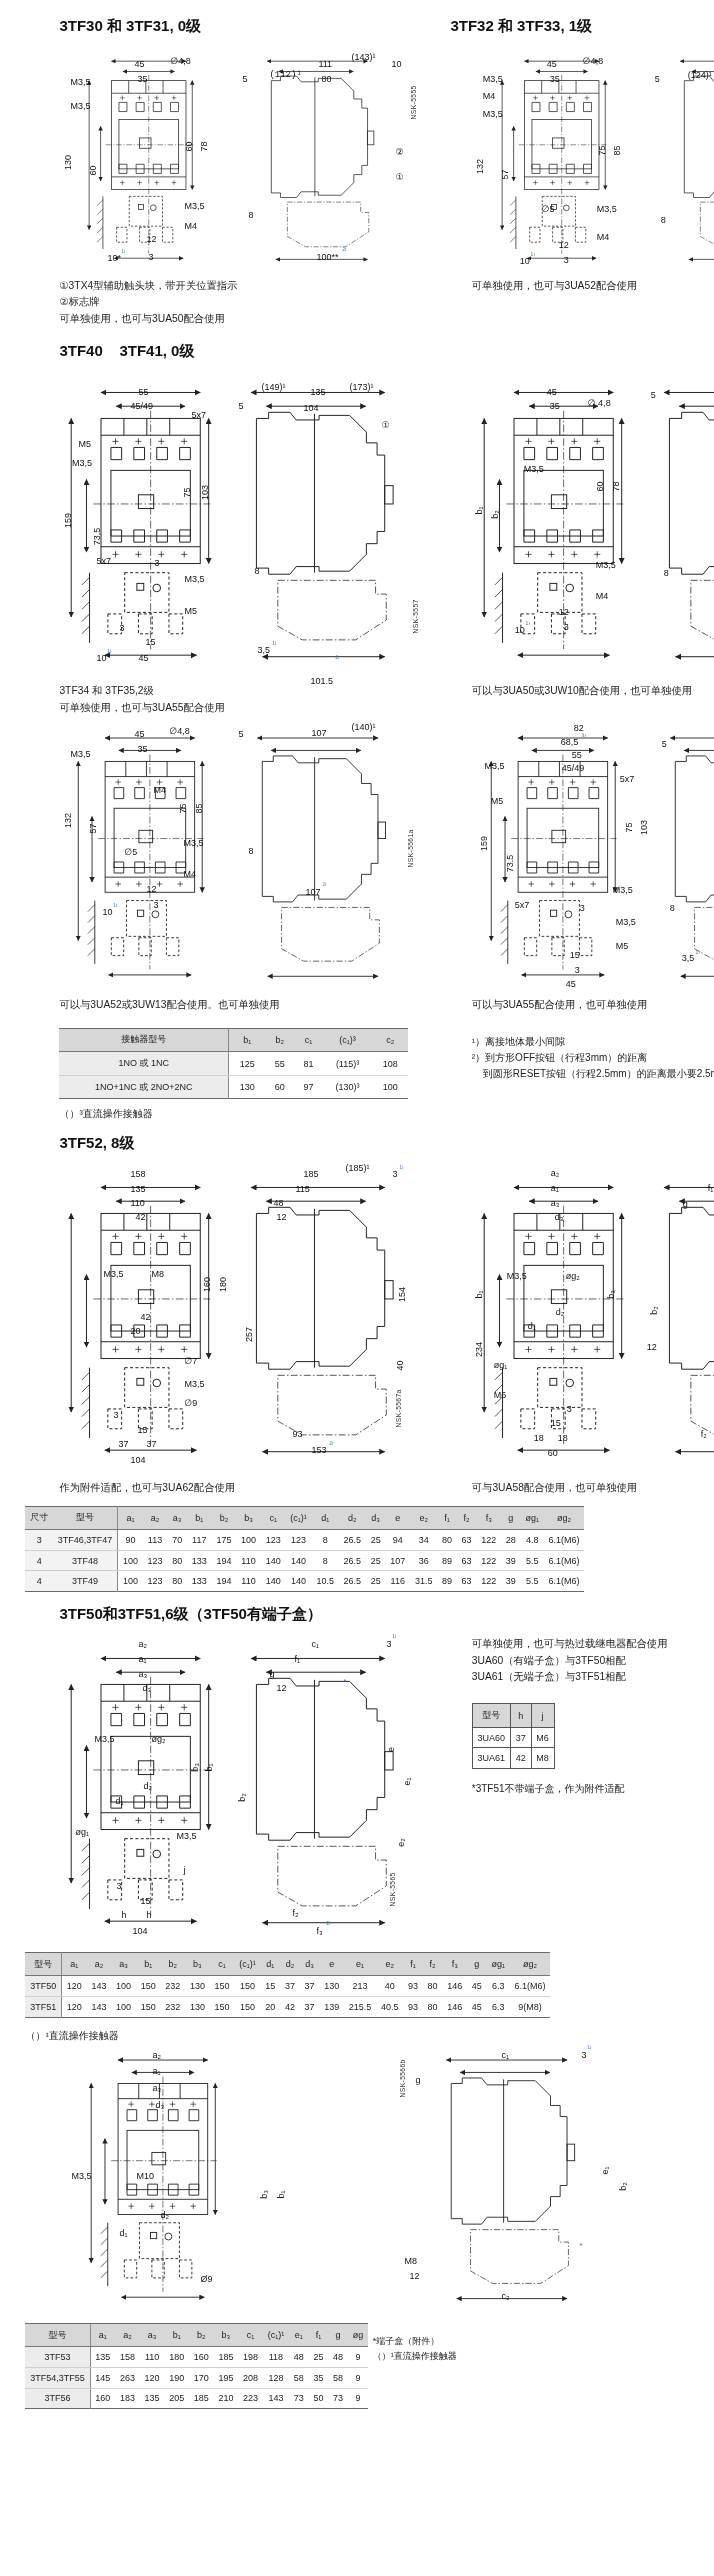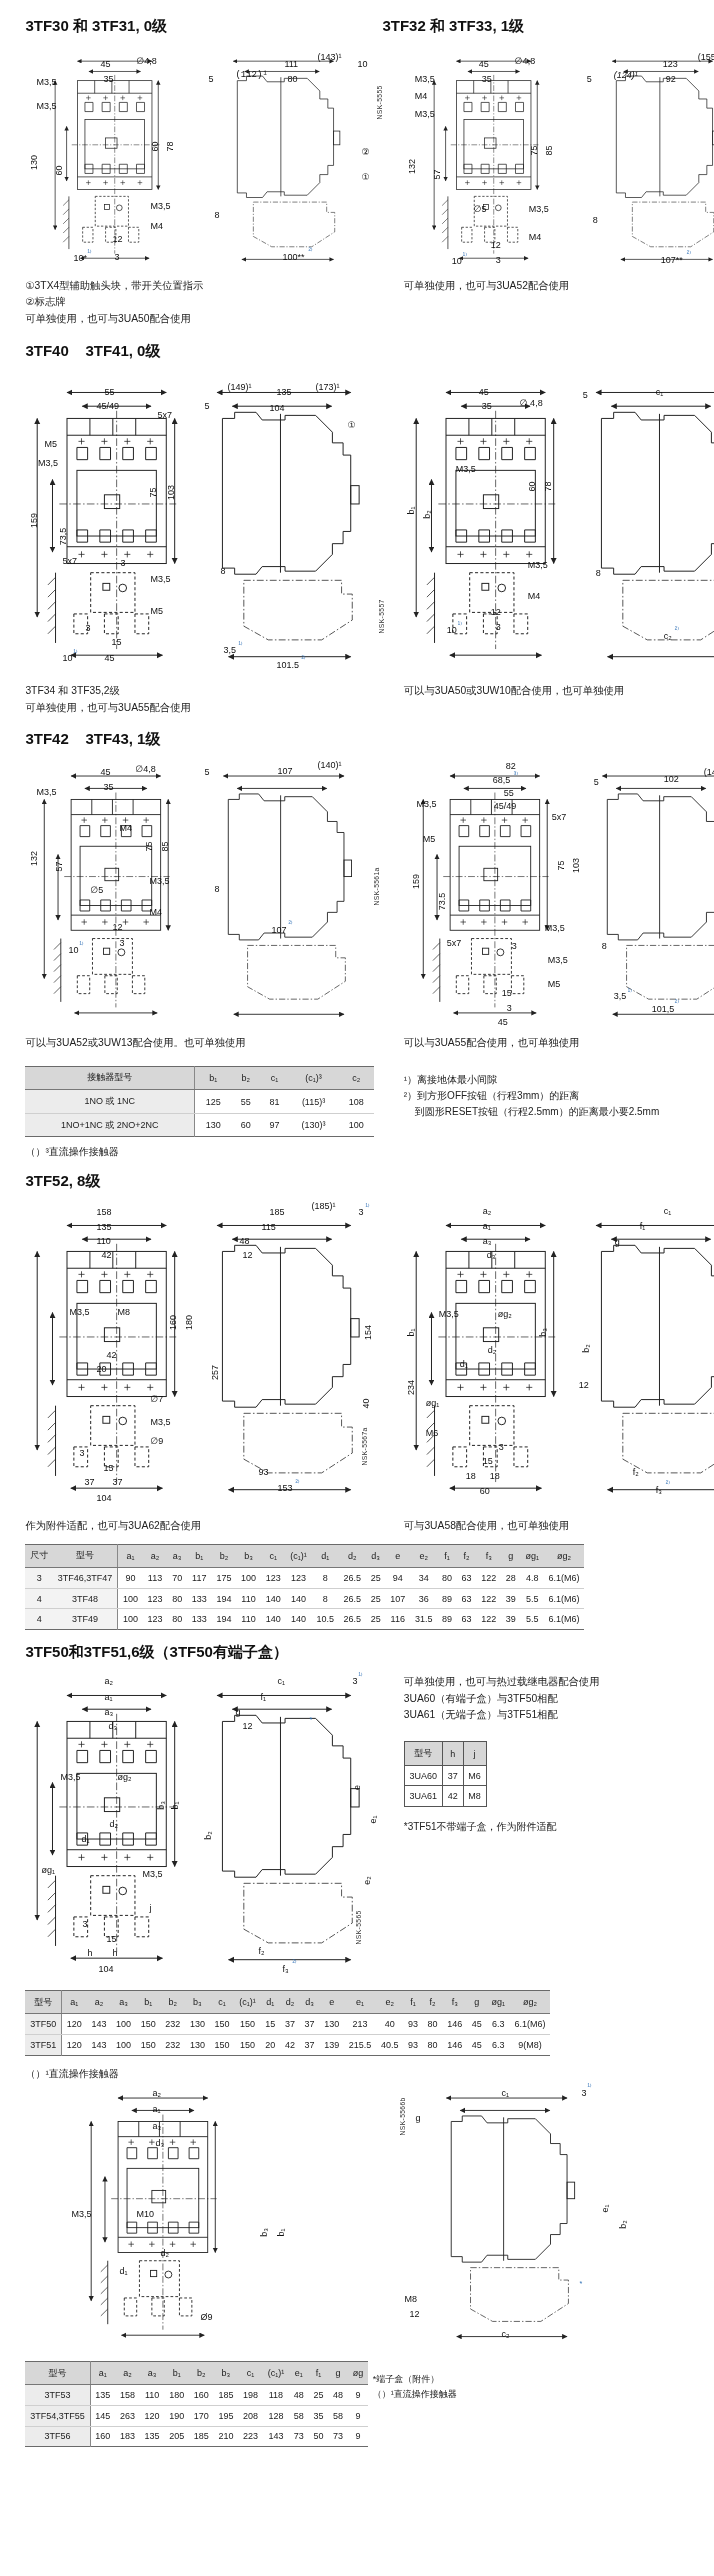--- a/index.html
+++ b/index.html
@@ -1,19 +1,19 @@
 <!DOCTYPE html>
 <html style="font-size:12.7px"><head>
 <meta charset="utf-8">
 <style>
   html,body{margin:0;padding:0;background:#fff;}
   body{font-family:"Liberation Sans","DejaVu Sans",sans-serif;color:#1a1a1a;}
   .page{width:714px;margin:0 auto;position:relative;padding:4.8px 0 19px;box-sizing:border-box;background:#fff;}
   .cols{display:flex;width:714px;}
-  .col{flex:0 0 357px;box-sizing:border-box;padding-left:25.4px;position:relative;}
+  .col{flex:0 0 357px;box-sizing:border-box;padding-left:25.4px;position:relative;margin-left:34px;}
   .full{padding-left:25.4px;position:relative;}
   h2.title{font-size:15px;font-weight:bold;margin:12.7px 0 6.3px;white-space:pre-wrap;color:#111;}
   .diagram{position:relative;width:353px;}
   .diagram svg{position:absolute;}
   .fv{left:0;top:9.5px;width:168px;height:calc(100% - 14.3px);}
   .sv{left:173px;top:9.5px;width:168px;height:calc(100% - 14.3px);}
   .dim{position:absolute;font-size:9px;line-height:1;color:#111;white-space:pre;}
   .dim.v{transform:rotate(-90deg);transform-origin:center;}
   .dim.fn{color:#2e6fb5;font-size:7.1px;}
   .dim.nsk{font-size:6.7px;color:#333;transform:rotate(-90deg);transform-origin:center;letter-spacing:0.4px;}
@@ -159,21 +159,21 @@
           <span class="dim v" style="left: 1.6px; top: 119px;">132</span>
           <span class="dim v" style="left: 28.6px; top: 127px;">57</span>
           <span class="dim" style="left: 70px; top: 162px;">∅5</span>
           <span class="dim" style="left: 125px; top: 162px;">M3,5</span>
           <span class="dim" style="left: 125px; top: 190px;">M4</span>
           <span class="dim" style="left: 87px; top: 198px;">12</span>
           <span class="dim" style="left: 92px; top: 213px;">3</span>
           <span class="dim" style="left: 48px; top: 214px;">10</span>
           <span class="dim fn" style="left: 59px; top: 210px;">¹⁾</span>
           <span class="dim" style="left: 183px; top: 32px;">5</span>
-          <span class="dim" style="left: 210px; top: 28.6px; font-style: italic;">(124)¹</span>
+          <span class="dim" style="left: 216px; top: 28.6px;">(124)¹</span>
           <span class="dim" style="left: 259px; top: 17.5px;">123</span>
           <span class="dim" style="left: 294px; top: 10.3px;">(155)¹</span>
           <span class="dim" style="left: 262px; top: 32px;">92</span>
           <span class="dim" style="left: 189px; top: 173px;">8</span>
           <span class="dim" style="left: 257px; top: 213px;">107**</span>
           <span class="dim fn" style="left: 283px; top: 208px;">²⁾</span>
         </div>
       <div class="note">
         <div>可单独使用，也可与3UA52配合使用</div>
       </div>
@@ -214,21 +214,21 @@
           <span class="dim fn" style="left: 48px; top: 283px;">¹⁾</span>
           <span class="dim" style="left: 202px; top: 16px;">(149)¹</span>
           <span class="dim" style="left: 251px; top: 20.6px;">135</span>
           <span class="dim" style="left: 290px; top: 16px;">(173)¹</span>
           <span class="dim" style="left: 179px; top: 35px;">5</span>
           <span class="dim" style="left: 244px; top: 37px;">104</span>
           <span class="dim" style="left: 322px; top: 54px;">①</span>
           <span class="dim" style="left: 195px; top: 200px;">8</span>
           <span class="dim" style="left: 198px; top: 279px;">3,5</span>
           <span class="dim fn" style="left: 213px; top: 275px;">¹⁾</span>
-          <span class="dim" style="left: 251px; top: 294px;">101.5</span>
+          <span class="dim" style="left: 251px; top: 310px;">101.5</span>
           <span class="dim fn" style="left: 276px; top: 289px;">²⁾</span>
           <span class="dim nsk" style="left: 340px; top: 246px;">NSK-5557</span>
         </div>
       <div class="note">
         <div>3TF34 和 3TF35,2级</div>
         <div>可单独使用，也可与3UA55配合使用</div>
       </div>
     </div>
     <div class="col">
       <div class="diagram" style="height:313px">
@@ -258,23 +258,20 @@
           <span class="dim" style="left: 260px; top: 265px;">c₂</span>
           <span class="dim fn" style="left: 271px; top: 260px;">²⁾</span>
         </div>
       <div class="note">
         <div>可以与3UA50或3UW10配合使用，也可单独使用</div>
       </div>
     </div>
   </div>
 
   <div class="cols">
-    <div class="col">
-        <h2 class="title">3TF42    3TF43, 1级</h2>
-      </div>
   </div>
   <div class="cols">
     <div class="col">
       <div class="diagram" style="height:276px">
         <svg class="fv" viewBox="0 0 220 380">
             <use href="#symF"></use>
           </svg>
         <svg class="sv" viewBox="0 0 220 380">
             <use href="#symS"></use>
           </svg>

